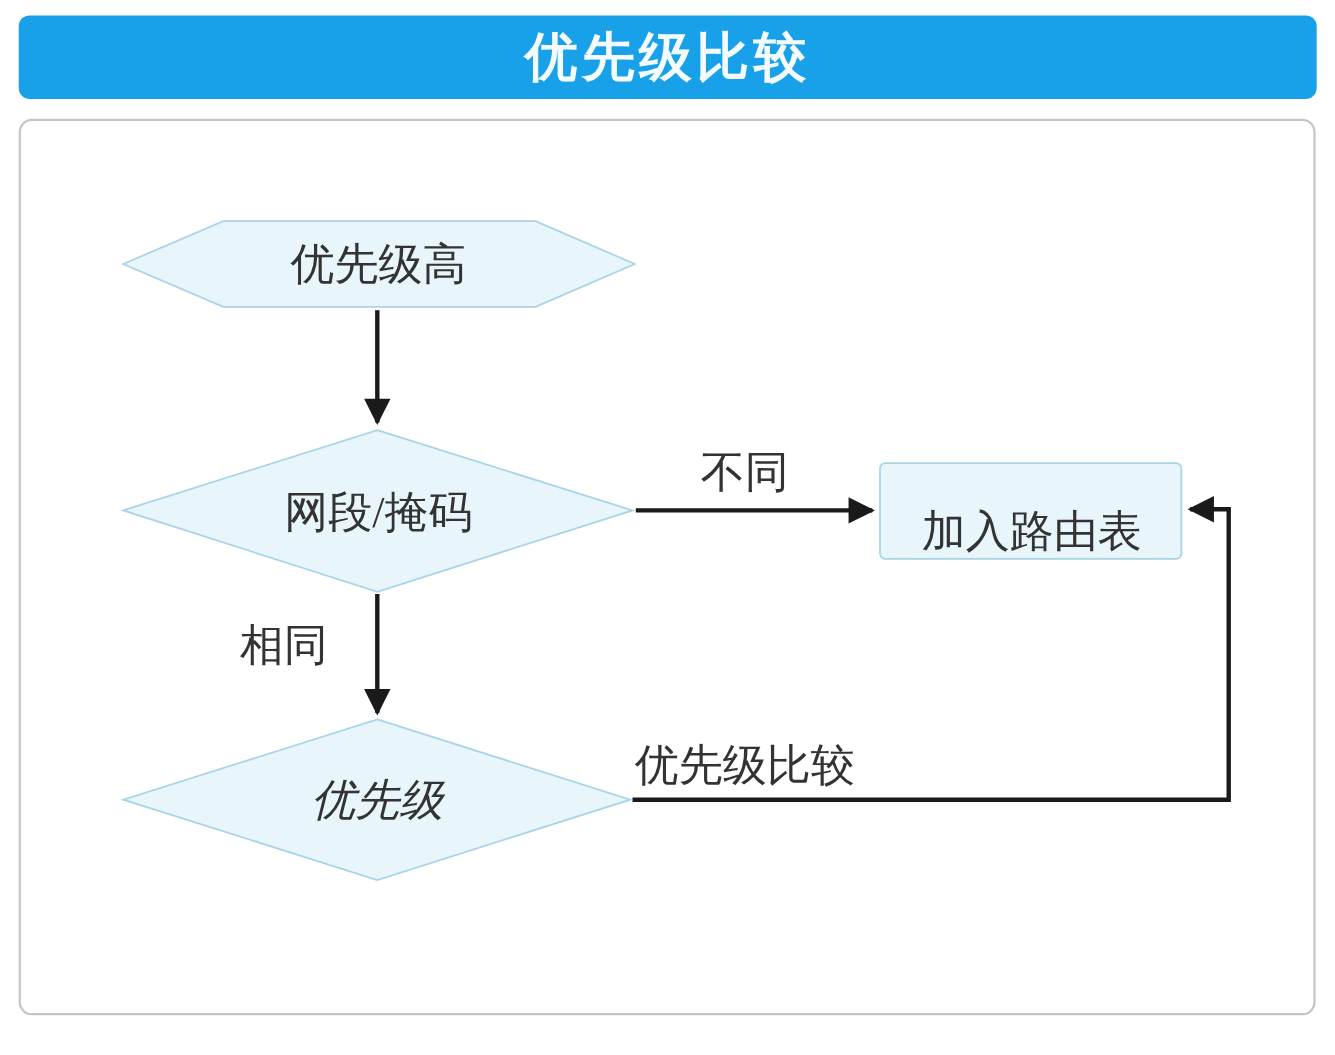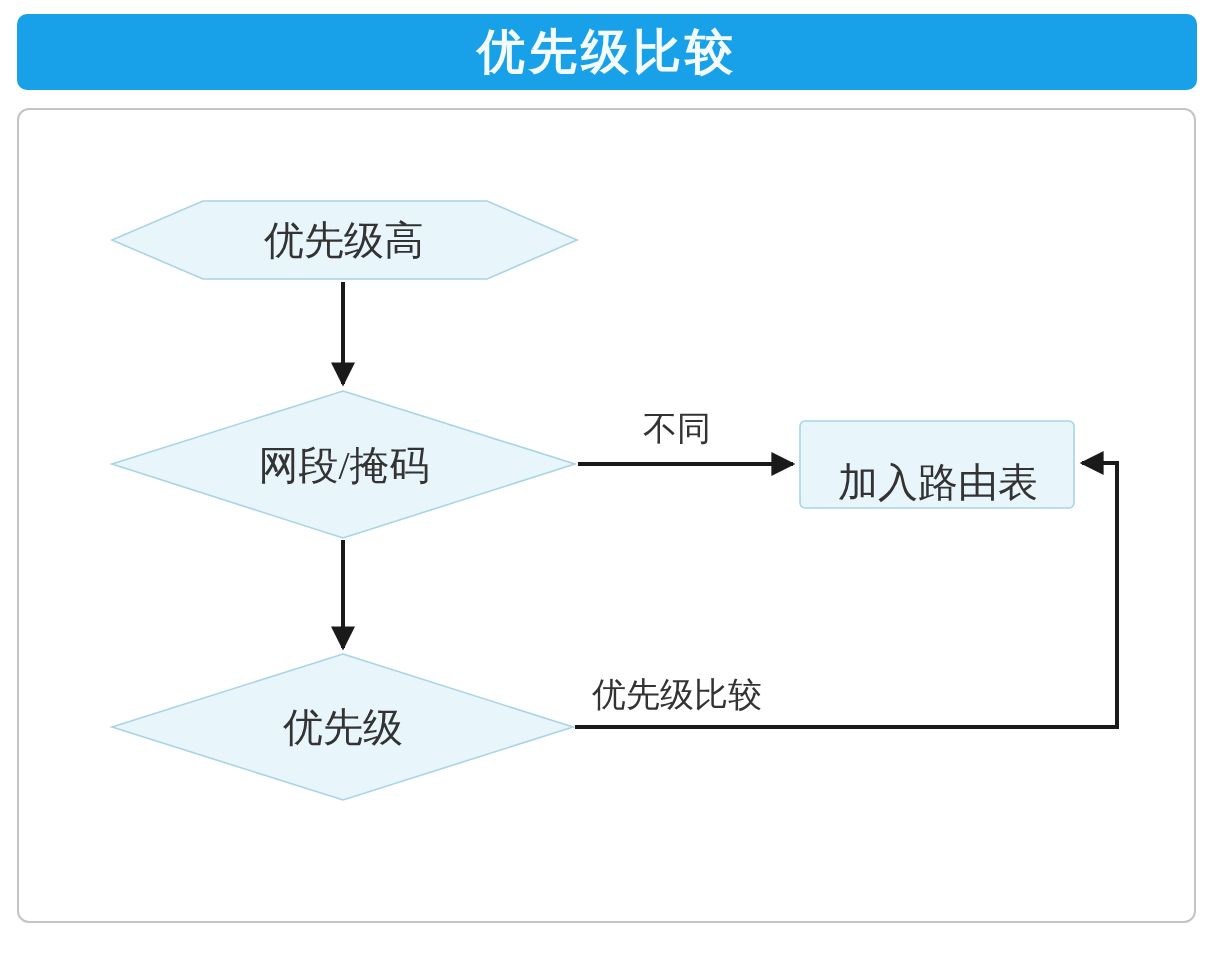--- a/index.html
+++ b/index.html
@@ -36,26 +36,26 @@
   svg.flow{position:absolute;left:0;top:0;width:1214px;height:959px;}
   .shape{fill:var(--node-fill);stroke:var(--node-border);stroke-width:1.6;}
   .edge{stroke:var(--connector);stroke-width:4;fill:none;}
   .arrowhead{fill:var(--connector);}
 
   .node-label,.edge-label{
     position:absolute;display:flex;align-items:center;justify-content:center;
     white-space:nowrap;color:var(--text);
   }
   .node-label{font-size:40px;}
-  .edge-label{font-size:34px;}
+  .edge-label{font-size:40px;}
 
   .lbl-route   {left:144px;top:212px;width:400px;height:56px;}
   .lbl-mask    {left:144px;top:437px;width:400px;height:56px;}
   .lbl-table   {left:788px;top:454px;width:300px;height:56px;}
-  .lbl-priority{left:143px;top:699px;width:400px;height:56px;}
+  .lbl-priority{left:143px;top:699px;width:400px;height:56px;font-style:italic;}
 
   .lbl-different{left:577px;top:404px;width:200px;height:50px;}
   .lbl-same     {left:158px;top:561px;width:200px;height:50px;}
   .lbl-higher   {left:527px;top:670px;width:300px;height:50px;}
 </style>
 </head>
 <body>
 
 <div class="stage">
 
@@ -82,15 +82,16 @@
     <path class="edge" d="M343,540 L343,648" marker-end="url(#arrow)"></path>
     <path class="edge" d="M575,727 L1117,727 L1117,463 L1082,463" marker-end="url(#arrow)"></path>
   </svg>
 
   <div class="node-label lbl-route">优先级高</div>
   <div class="node-label lbl-mask">网段/掩码</div>
   <div class="node-label lbl-table">加入路由表</div>
   <div class="node-label lbl-priority">优先级</div>
 
   <div class="edge-label lbl-different">不同</div>
+  <div class="edge-label lbl-same">相同</div>
   <div class="edge-label lbl-higher">优先级比较</div>
 
 </div>
 
 </body></html>

